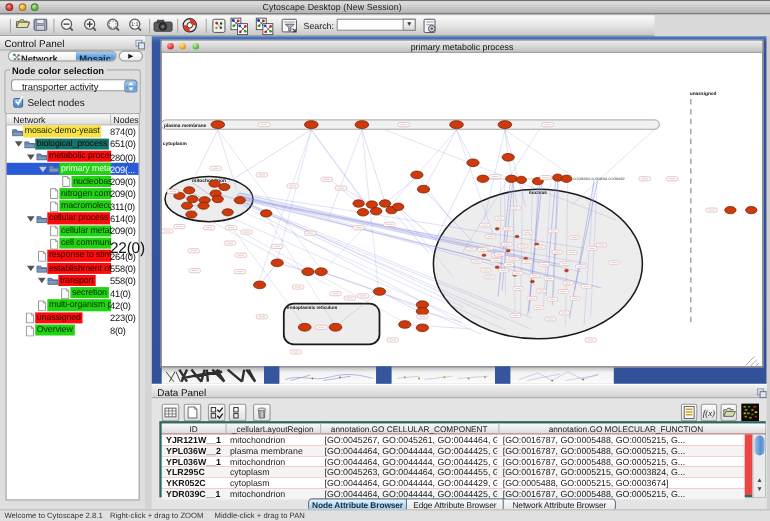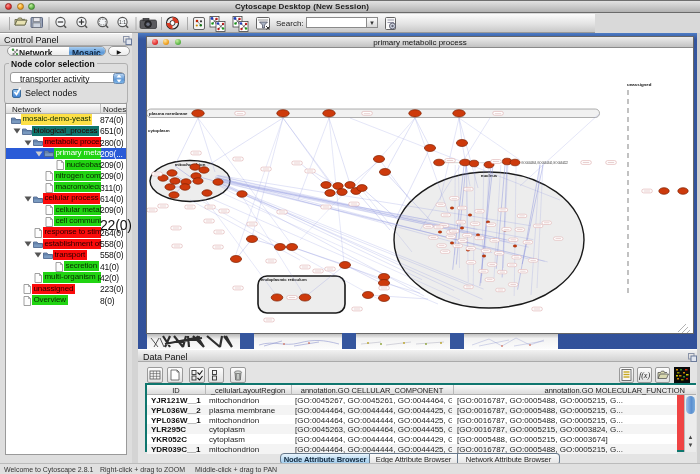--- a/index.html
+++ b/index.html
@@ -2,21 +2,21 @@
 <html><head><meta charset="utf-8"><style>
 *{margin:0;padding:0;box-sizing:border-box}
 body{width:700px;height:474px;position:relative;font-family:"Liberation Sans",sans-serif;background:#d9d9d9;overflow:hidden}
 .a{position:absolute}
 </style></head><body>
 
 <div class="a" style="left:0;top:0;width:700px;height:13px;background:linear-gradient(#e2e2e2,#cdcdcd 45%,#b2b2b2);border-top:1px solid #6f6f6f;border-bottom:1px solid #6a6a6a">
  <div class="a" style="left:5px;top:2px;width:7px;height:7px;border-radius:50%;background:radial-gradient(circle at 35% 30%,#ff9a96,#e33330 60%,#b01512);border:0.5px solid #9a2420"></div>
  <div class="a" style="left:16.5px;top:2px;width:7px;height:7px;border-radius:50%;background:radial-gradient(circle at 35% 30%,#ffe6a0,#f5a623 60%,#c77d14);border:0.5px solid #a8731d"></div>
  <div class="a" style="left:28px;top:2px;width:7px;height:7px;border-radius:50%;background:radial-gradient(circle at 35% 30%,#c6f0a0,#61b84c 60%,#3f8f2e);border:0.5px solid #46802f"></div>
- <div class="a" style="left:0;top:1px;width:604px;text-align:center;font-size:8px;font-weight:bold;color:#1c1c1c;letter-spacing:0.1px">Cytoscape Desktop (New Session)</div>
+ <div class="a" style="left:0;top:1px;width:604px;text-align:center;font-size:8px;font-weight:normal;color:#1c1c1c;letter-spacing:0.1px">Cytoscape Desktop (New Session)</div>
 </div>
 <div class="a" style="left:0;top:14px;width:595px;height:19px;background:linear-gradient(#fbfbfb,#e3e3e3 55%,#c8c8c8);border-bottom:1px solid #9a9a9a">
 <svg class="a" style="left:0;top:0" width="700" height="19" viewBox="0 0 700 19">
 <line x1="9.5" y1="3" x2="9.5" y2="16" stroke="#aaa" stroke-width="1"></line>
 <line x1="49" y1="3" x2="49" y2="16" stroke="#aaa" stroke-width="1"></line>
 <line x1="136" y1="3" x2="136" y2="16" stroke="#aaa" stroke-width="1"></line>
 <line x1="161.5" y1="3" x2="161.5" y2="16" stroke="#aaa" stroke-width="1"></line>
 <line x1="187.5" y1="3" x2="187.5" y2="16" stroke="#aaa" stroke-width="1"></line>
 <g>
         <path d="M15 11 L17 6.2 L27 6.2 L25 11 Z M15 11 L15 5.5 L17.5 5.5 L18.5 4 L21.5 4 L22 5.5 L25 5.3" fill="#d8d2a0" stroke="#6b6b4e" stroke-width="0.9"></path>
@@ -746,21 +746,21 @@
       <rect x="7" y="12" width="2.5" height="1.5" fill="#888800"></rect>
       <rect x="12" y="11" width="2" height="1.5" fill="#cc2200"></rect>
     </svg>
 <div class="a" style="left:7px;top:34px;width:551px;height:69px;background:#ef4444;border:2px solid #0f766e">
 <div class="a" style="left:0;top:0;width:549px;height:9.5px;background:linear-gradient(#fafafa,#dcdcdc);border-bottom:1px solid #b0b0b0">
 <div class="a" style="left:0px;top:0.5px;width:58px;text-align:center;font-size:7.5px;color:#222;white-space:nowrap;overflow:hidden">ID</div>
 <div class="a" style="left:58px;top:0.5px;width:86px;text-align:center;font-size:7.5px;color:#222;white-space:nowrap;overflow:hidden">_cellularLayoutRegion</div>
 <div class="a" style="left:58px;top:0;width:1px;height:9.5px;background:#b8b8b8"></div>
 <div class="a" style="left:144px;top:0.5px;width:162px;text-align:center;font-size:7.5px;color:#222;white-space:nowrap;overflow:hidden">annotation.GO CELLULAR_COMPONENT</div>
 <div class="a" style="left:144px;top:0;width:1px;height:9.5px;background:#b8b8b8"></div>
-<div class="a" style="left:306px;top:0.5px;width:232px;text-align:right;font-size:7.5px;color:#222;white-space:nowrap;overflow:hidden">annotation.GO MOLECULAR_FUNCTION</div>
+<div class="a" style="left:306px;top:0.5px;width:232px;text-align:center;font-size:7.5px;color:#222;white-space:nowrap;overflow:hidden">annotation.GO MOLECULAR_FUNCTION</div>
 <div class="a" style="left:306px;top:0;width:1px;height:9.5px;background:#b8b8b8"></div>
 </div>
 <div class="a" style="left:0;top:10.0px;width:530px;height:9.8px;background:#ffffff"></div>
 <div class="a" style="left:4px;top:11.0px;font-size:8px;font-weight:bold;color:#111;white-space:nowrap">YJR121W__1</div>
 <div class="a" style="left:62px;top:11.0px;font-size:8px;color:#222;white-space:nowrap">mitochondrion</div>
 <div class="a" style="left:148px;top:11.0px;font-size:8px;color:#222;white-space:nowrap;width:157px;overflow:hidden">[GO:0045267, GO:0045261, GO:0044464, G...</div>
 <div class="a" style="left:310px;top:11.0px;font-size:8px;color:#222;white-space:nowrap;width:220px;overflow:hidden">[GO:0016787, GO:0005488, GO:0005215, G...</div>
 <div class="a" style="left:0;top:19.8px;width:530px;height:9.8px;background:#f4f4f4"></div>
 <div class="a" style="left:4px;top:20.8px;font-size:8px;font-weight:bold;color:#111;white-space:nowrap">YPL036W__2</div>
 <div class="a" style="left:62px;top:20.8px;font-size:8px;color:#222;white-space:nowrap">plasma membrane</div>

